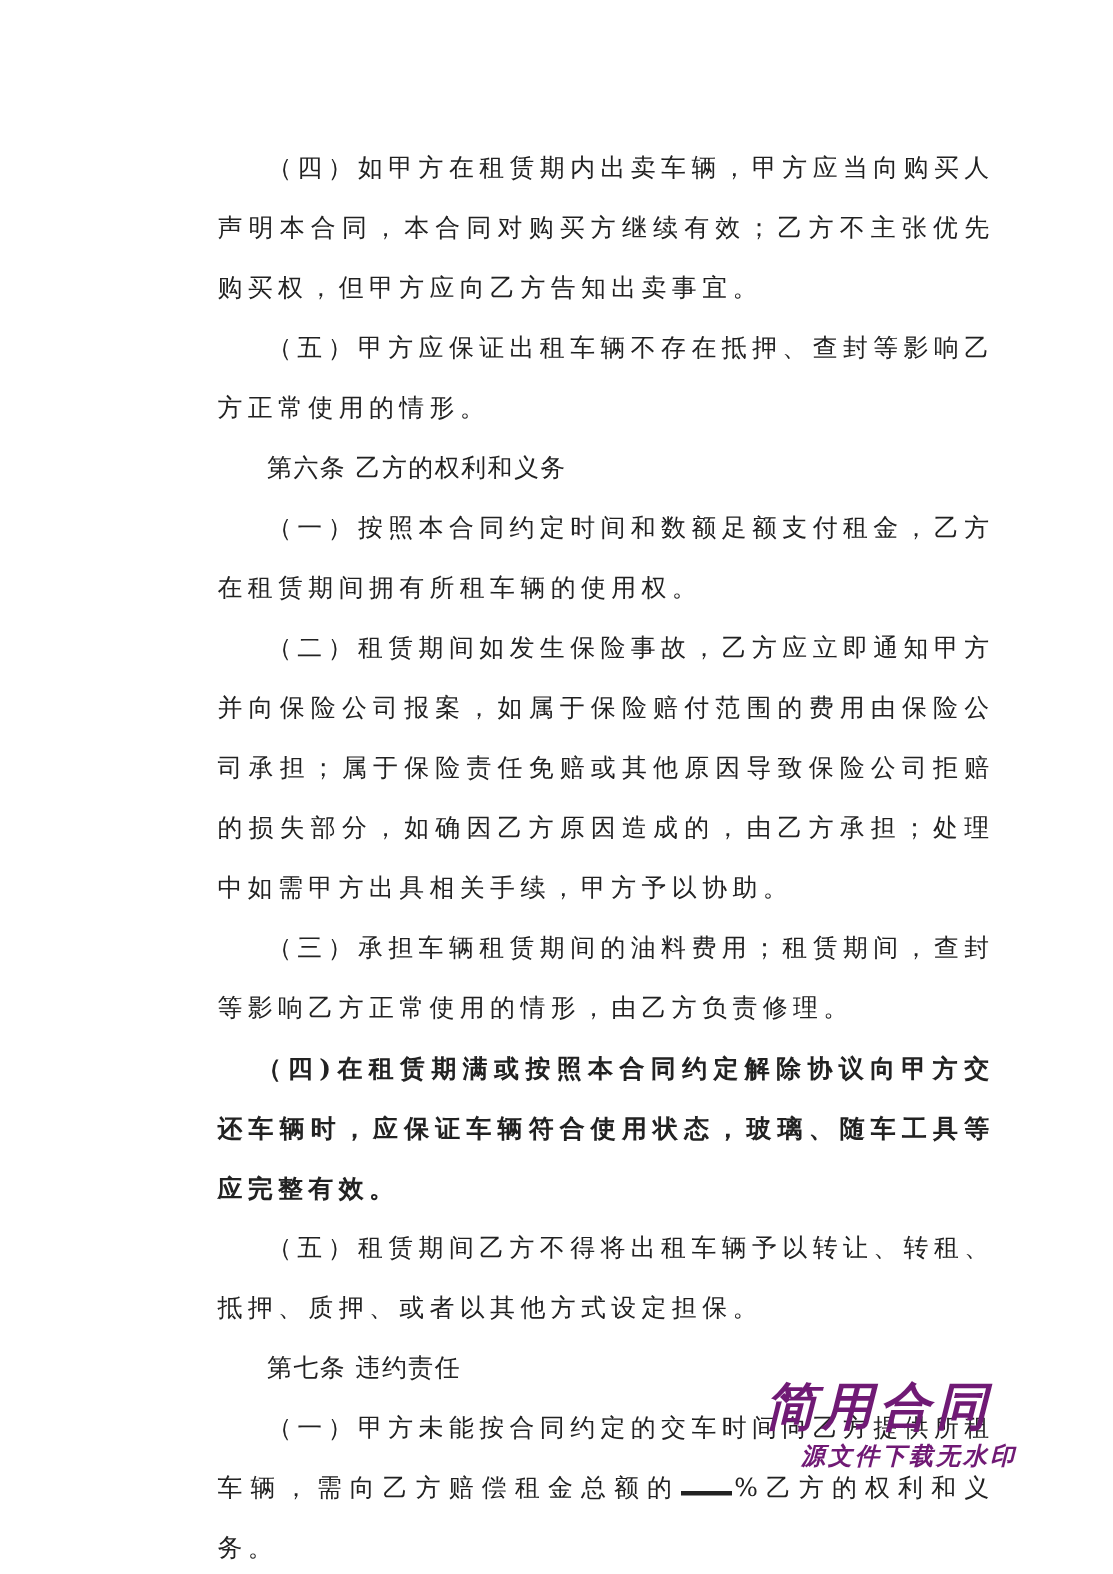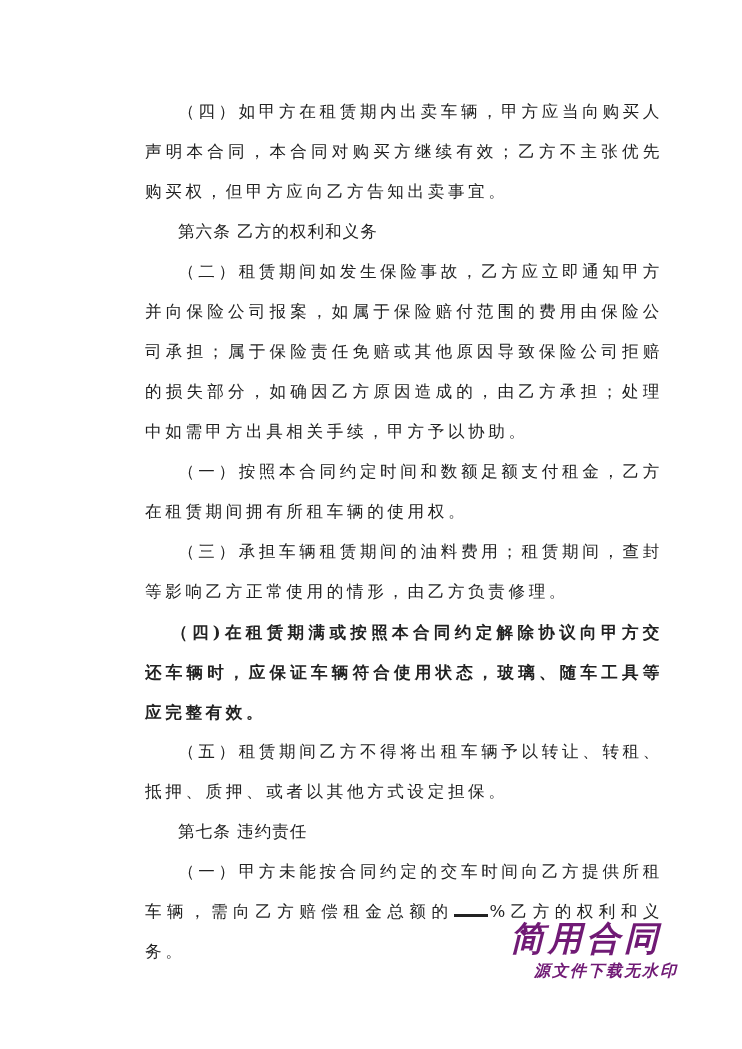--- a/index.html
+++ b/index.html
@@ -75,23 +75,24 @@
       line-height: 24px;
       margin-left: 2px;
       text-align: center;
     }
   </style>
 </head>
 <body>
 
 <div class="page">
   <p class="para">（四）如甲方在租赁期内出卖车辆，甲方应当向购买人声明本合同，本合同对购买方继续有效；乙方不主张优先购买权，但甲方应向乙方告知出卖事宜。</p>
+  <p class="para">（五）甲方应保证出租车辆不存在抵押、查封等影响乙方正常使用的情形。</p>
   <p class="heading">第六条 乙方的权利和义务</p>
+  <p class="para">（一）按照本合同约定时间和数额足额支付租金，乙方在租赁期间拥有所租车辆的使用权。</p>
   <p class="para">（二）租赁期间如发生保险事故，乙方应立即通知甲方并向保险公司报案，如属于保险赔付范围的费用由保险公司承担；属于保险责任免赔或其他原因导致保险公司拒赔的损失部分，如确因乙方原因造成的，由乙方承担；处理中如需甲方出具相关手续，甲方予以协助。</p>
-  <p class="para">（一）按照本合同约定时间和数额足额支付租金，乙方在租赁期间拥有所租车辆的使用权。</p>
   <p class="para">（三）承担车辆租赁期间的油料费用；租赁期间，查封等影响乙方正常使用的情形，由乙方负责修理。</p>
   <p class="para tight-indent">（四)在租赁期满或按照本合同约定解除协议向甲方交还车辆时，应保证车辆符合使用状态，玻璃、随车工具等应完整有效。</p>
   <p class="para">（五）租赁期间乙方不得将出租车辆予以转让、转租、抵押、质押、或者以其他方式设定担保。</p>
   <p class="heading">第七条 违约责任</p>
   <p class="para"><span>（一）甲方未能按合同约定的交车时间向乙方提供所租车辆，需向乙方赔偿租金总额的</span><span class="blank"></span><span>%乙方的权利和义务。</span></p>
 </div>
 
 <div class="watermark">
   <div class="wm-title">简用合同</div>
   <div class="wm-sub">源文件下载无水印</div>

